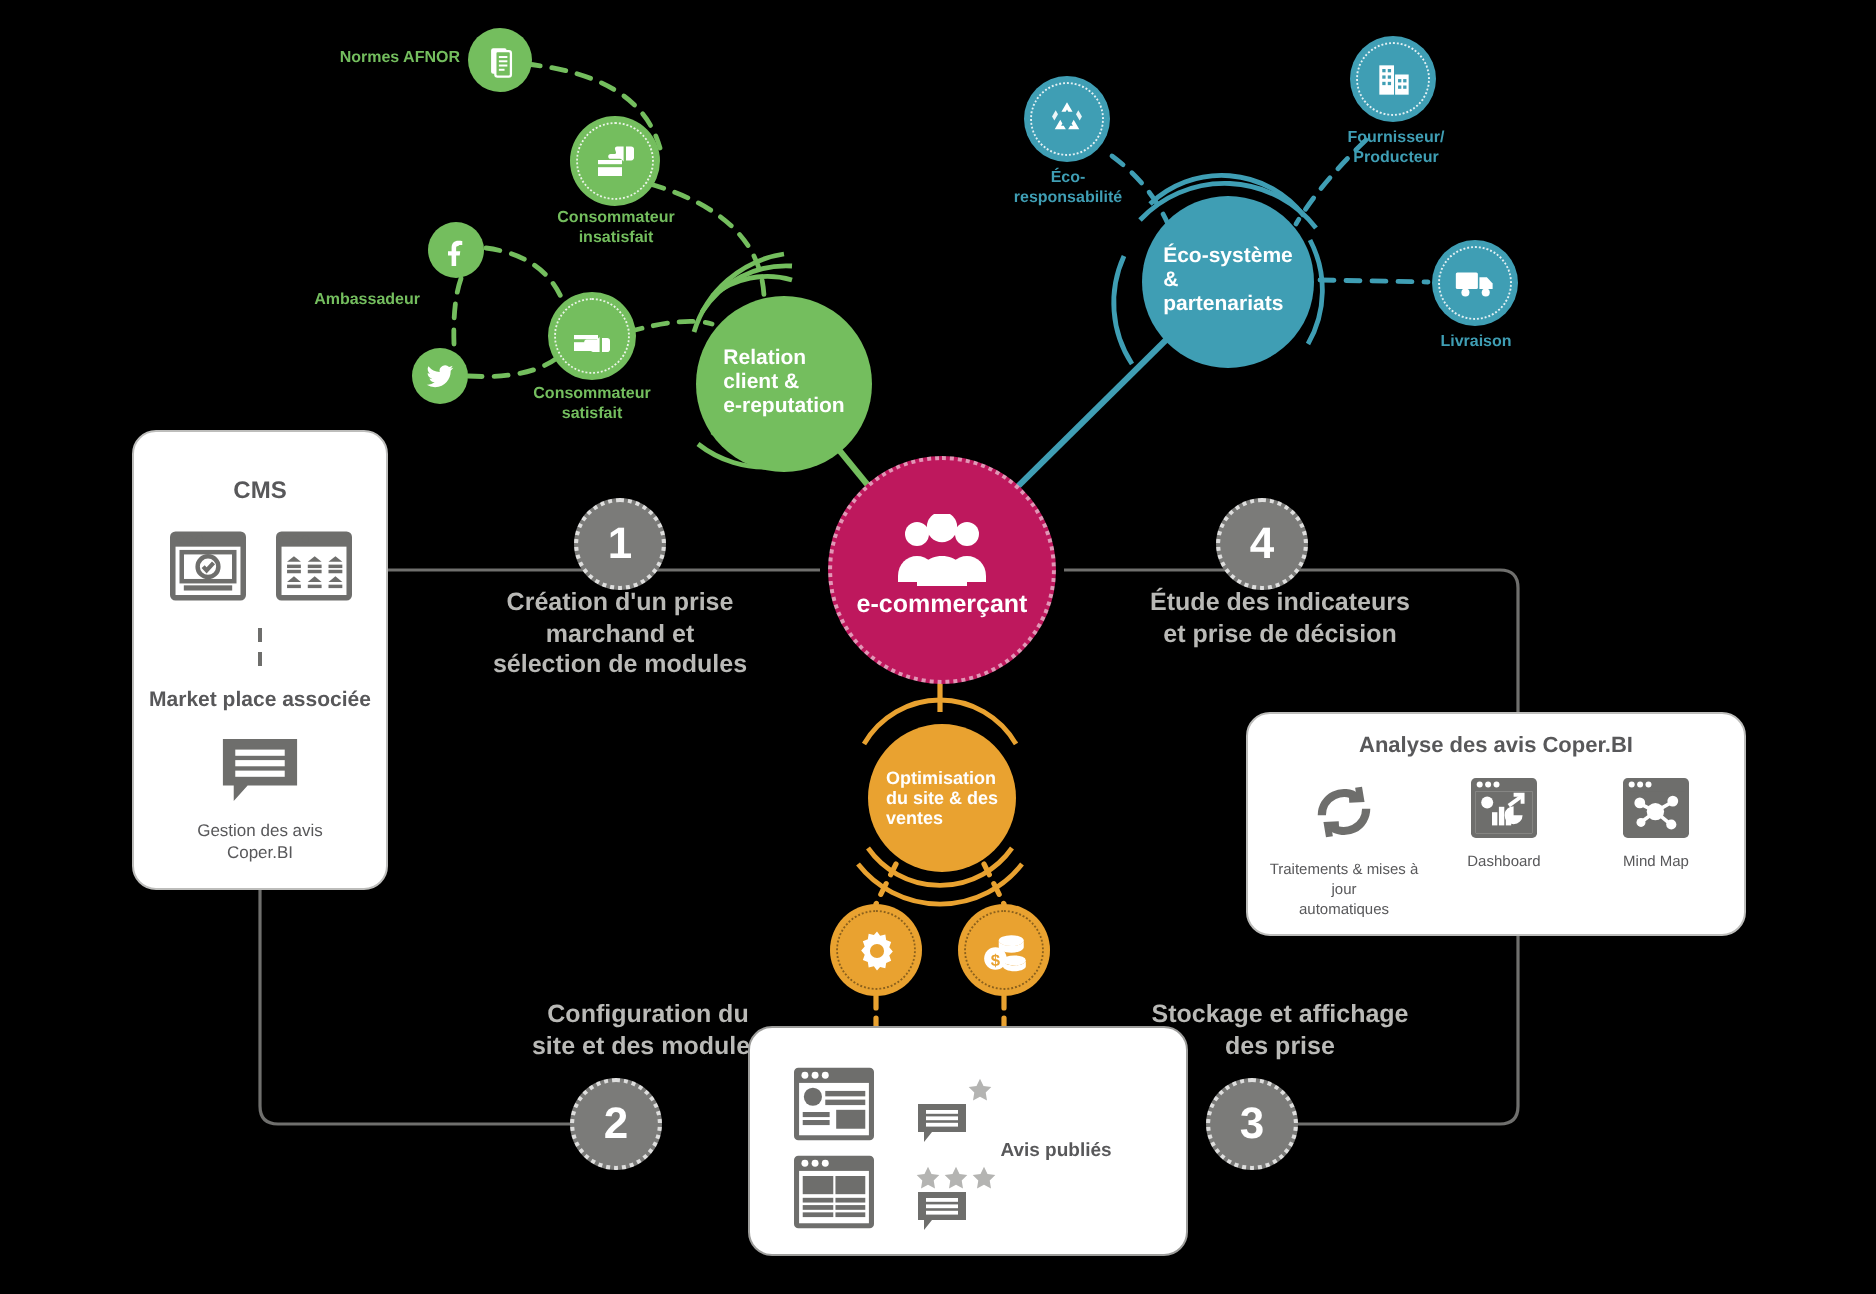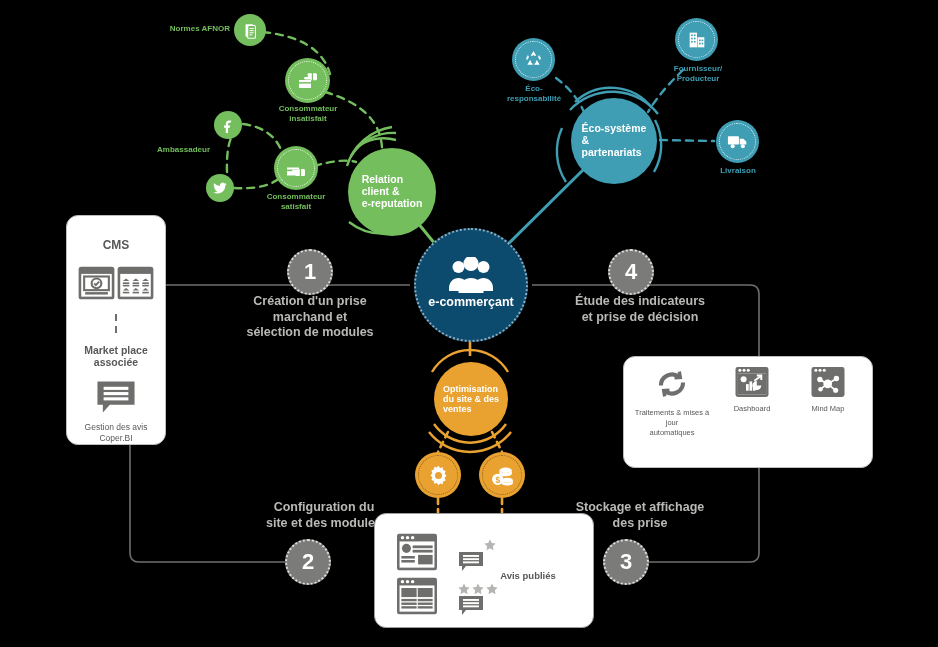--- a/index.html
+++ b/index.html
@@ -13,21 +13,21 @@
 
   
   .node{position:absolute;border-radius:50%;display:flex;align-items:center;
         justify-content:center;flex-direction:column;box-sizing:border-box;color:#fff;}
   .node .lbl{text-align:left;font-weight:bold;line-height:1.12;}
 
   
   .hub-green{background:#74be5e;}
   .hub-teal{background:#3f9eb4;}
   .hub-orange{background:#e9a230;}
-  .hub-gray{background:#0c4a6e;}
+  .hub-gray{background:#be185d;}
 
   
   .sat{position:absolute;border-radius:50%;display:flex;align-items:center;justify-content:center;}
   .sat.green{background:#74be5e;}
   .sat.teal{background:#3f9eb4;}
   .sat.orange{background:#e9a230;}
 
   
   .cap{position:absolute;text-align:center;font-size:8px;font-weight:bold;line-height:1.2;}
   .cap.green{color:#74be5e;}
@@ -292,21 +292,21 @@
   </div>
 
   <div class="step" style="left:608px;top:249px;">
     <span>4</span>
   </div>
   <div class="steplabel" style="left:540px;top:294px;width:200px;">
     <div>Étude des indicateurs</div>
       <div>et prise de décision</div>
   </div>
 
-  <div class="panel" style="left:66px;top:215px;width:100px;height:230px;">
+  <div class="panel" style="left:66px;top:215px;width:128px;height:230px;">
     <div class="panel-title" style="font-size:12px;margin-top:22px;">CMS</div>
     <div style="display:flex;justify-content:space-around;align-items:center;margin-top:12px;padding:0 10px;">
       <svg class="icon-svg" width="42" height="38" viewBox="0 0 24 22" fill="#6e6e6c">
         <rect x="1" y="1" width="22" height="20" rx="1.6"></rect>
         <rect x="2.6" y="5.4" width="18.8" height="14" fill="#fff"></rect>
         <circle cx="3.9" cy="3.2" r="1"></circle>
           <circle cx="6.7" cy="3.2" r="1"></circle>
           <circle cx="9.5" cy="3.2" r="1"></circle>
         <rect x="4.4" y="7" width="15.2" height="8.4" fill="none" stroke="#6e6e6c" stroke-width="1.3"></rect>
         <circle cx="12" cy="11.2" r="3" fill="none" stroke="#6e6e6c" stroke-width="1.3"></circle>
@@ -346,20 +346,21 @@
         <rect x="5" y="11.2" width="16" height="2" fill="#fff"></rect>
       </svg>
     </div>
     <div class="panel-cap" style="font-size:8.5px;margin-top:8px;line-height:1.35;">
       <div>Gestion des avis</div>
       <div>Coper.BI</div>
     </div>
   </div>
 
   <div class="panel" style="left:623px;top:356px;width:250px;height:112px;">
+    <div class="panel-title" style="font-size:11px;margin-top:10px;">Analyse des avis Coper.BI</div>
     <div style="display:flex;justify-content:space-around;align-items:flex-start;margin-top:8px;padding:0 6px;">
       <div style="width:78px;text-align:center;">
         <svg class="icon-svg" width="38" height="38" viewBox="0 0 24 24" fill="none" stroke="#6e6e6c" stroke-width="2.6" style="margin:0 auto;">
           <path d="M5 13a7 7 0 0 1 11.2-5.6"></path>
             <path d="M19 11a7 7 0 0 1-11.2 5.6"></path>
           <path d="M16.6 4.2l.6 3.6-3.6.2" stroke-width="2.2"></path>
           <path d="M7.4 19.8l-.6-3.6 3.6-.2" stroke-width="2.2"></path>
         </svg>
         <div class="panel-cap" style="font-size:7.5px;margin-top:5px;line-height:1.3;">
           <div>Traitements &amp; mises à jour</div>

